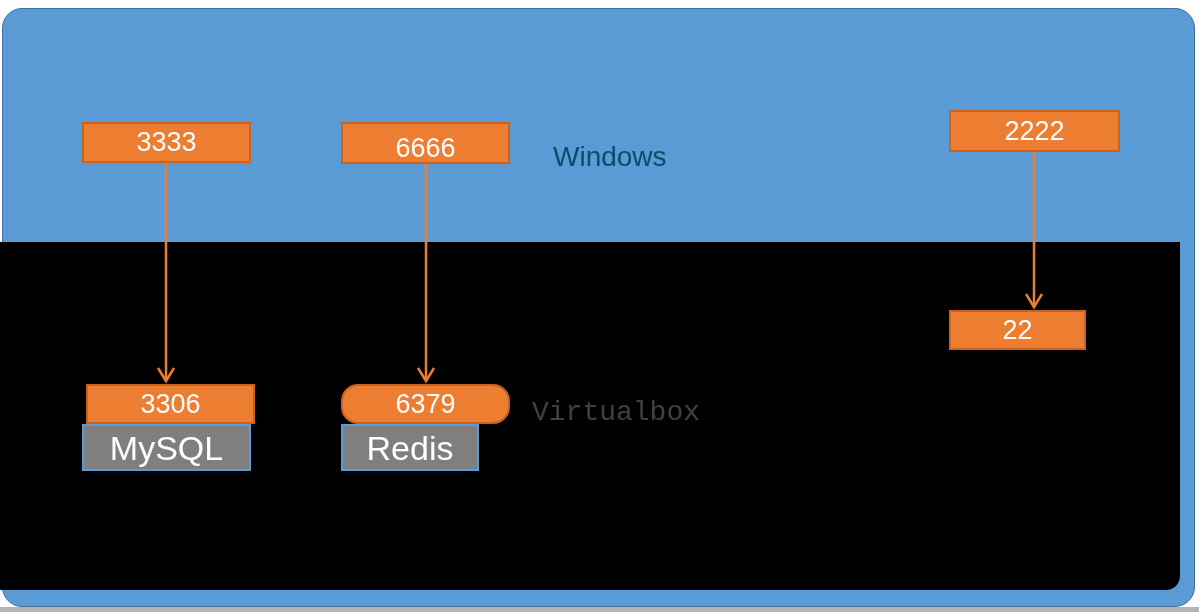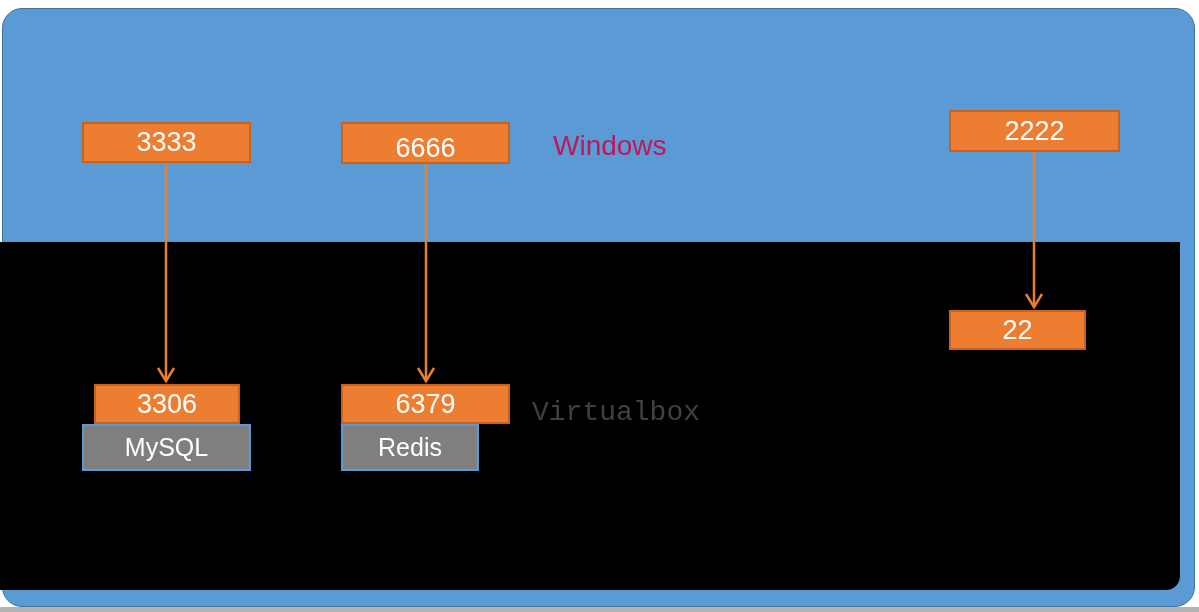--- a/index.html
+++ b/index.html
@@ -28,36 +28,36 @@
 
   .port-box{
     position:absolute;box-sizing:border-box;
     background:#ED7D31;border:2px solid #C9611F;
     color:#ffffff;font-size:27px;line-height:1;
     display:flex;align-items:center;justify-content:center;
   }
   .service-box{
     position:absolute;box-sizing:border-box;
     background:#7F7F7F;border:2px solid #5B9BD5;
-    color:#ffffff;font-size:25px;line-height:1;
+    color:#ffffff;font-size:34px;line-height:1;
     display:flex;align-items:center;justify-content:center;
   }
   .box-3333{left:82px;top:122px;width:169px;height:41px;}
   .box-6666{left:341px;top:122px;width:169px;height:42px;align-items:flex-end;}
   .box-2222{left:949px;top:90px;width:171px;height:42px;margin-top:20px;}
   .box-22{left:949px;top:310px;width:137px;height:40px;}
-  .box-3306{left:94px;top:384px;width:146px;height:40px;}
+  .box-3306{left:86px;top:384px;width:169px;height:40px;}
   .box-mysql{left:82px;top:424px;width:169px;height:47px;}
-  .box-6379{left:341px;top:384px;width:169px;height:40px;}
+  .box-6379{left:341px;top:384px;width:169px;height:40px;border-radius:17px;}
   .box-redis{left:341px;top:424px;width:138px;height:47px;}
 
   .region-label{
     position:absolute;font-size:28px;line-height:1;white-space:nowrap;
   }
-  .label-windows{left:553px;top:132px;color:#be185d;}
+  .label-windows{left:553px;top:143px;color:#0c4a6e;}
   .label-virtualbox{left:532px;top:399px;color:#404040;font-family:Liberation Mono, monospace;}
 </style>
 </head>
 <body>
 
 <div class="canvas">
 
   <div class="host-region"></div>
   <div class="guest-region"></div>
   <div class="bottom-strip"></div>

